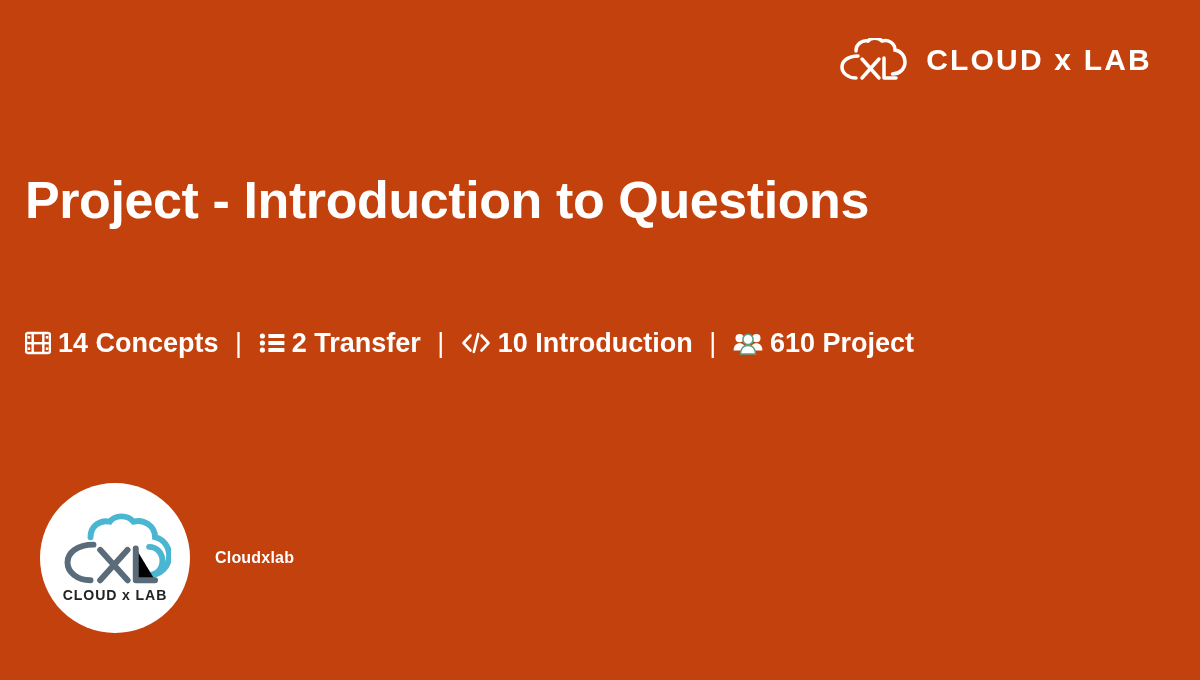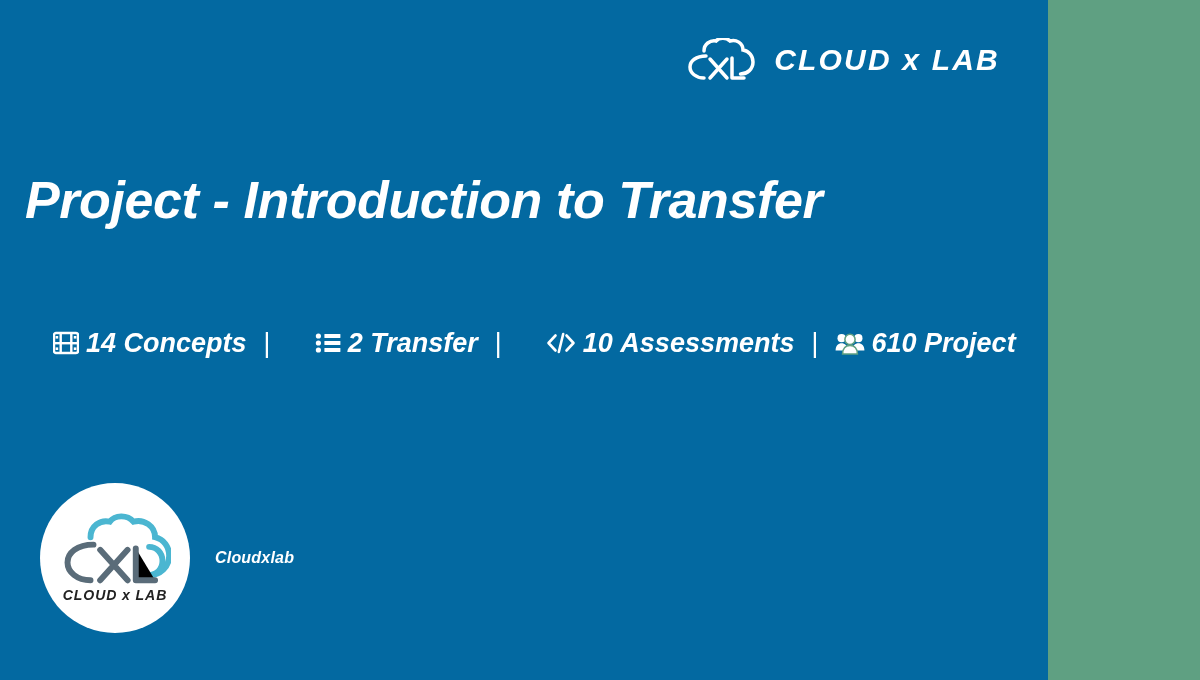--- a/index.html
+++ b/index.html
@@ -8,23 +8,22 @@
   html, body {
     width:1200px; height:680px;
     overflow:hidden;
     background:#5fa082;
     font-family:"Liberation Sans", sans-serif;
     -webkit-font-smoothing:antialiased;
   }
 
   #banner {
     position:relative;
-    width:1048px; height:680px;
-    background:#0369a1;
-    font-style:italic;
+    width:1200px; height:680px;
+    background:#c2410c;
   }
 
   
   .brand {
     position:absolute;
     top:38px; right:48px;
     display:flex;
     align-items:center;
     gap:18px;
   }
@@ -53,21 +52,21 @@
   
   .meta {
     position:absolute;
     left:25px; top:323px;
     width:1090px;
     color:#ffffff;
     font-size:27px;
     font-weight:bold;
     line-height:1.55;
   }
-  .meta-item { white-space:nowrap;margin-left:28px; }
+  .meta-item { white-space:nowrap; }
   .meta-icon {
     display:inline-block;
     vertical-align:-3px;
     margin-right:7px;
   }
   .meta-sep {
     display:inline-block;
     padding:0 9px;
     font-weight:normal;
   }
@@ -115,21 +114,21 @@
 
         <path d="M52 42 L86 80 M86 42 L52 80" stroke="#ffffff" stroke-width="7" stroke-linecap="round"></path>
 
         <path d="M96 40 L96 80 L120 80" stroke="#ffffff" stroke-width="7" stroke-linecap="round" stroke-linejoin="round"></path>
       </svg>
     </span>
     <span class="brand-text">CLOUD x LAB</span>
   </div>
 
   <h1 class="title">
-    <span>Project - Introduction to Transfer</span><br>
+    <span>Project - Introduction to Questions</span><br>
   </h1>
 
   <div class="meta">
 
     <span class="meta-item">
       <span class="meta-icon">
         <svg width="26" height="24" viewBox="0 0 26 24" xmlns="http://www.w3.org/2000/svg" aria-hidden="true">
           <rect x="1" y="2" width="24" height="20" rx="2" fill="none" stroke="#ffffff" stroke-width="2.4"></rect>
           <rect x="6.5" y="2" width="2.4" height="20" fill="#ffffff"></rect>
           <rect x="17.1" y="2" width="2.4" height="20" fill="#ffffff"></rect>
@@ -155,21 +154,21 @@
       </span><span>2</span>&nbsp;<span>Transfer</span>
     </span><span class="meta-sep">|</span>
 
     <span class="meta-item">
       <span class="meta-icon">
         <svg width="30" height="24" viewBox="0 0 30 24" xmlns="http://www.w3.org/2000/svg" aria-hidden="true">
           <path d="M9.5 4.5 L2.5 12 L9.5 19.5" fill="none" stroke="#ffffff" stroke-width="2.6" stroke-linecap="round" stroke-linejoin="round"></path>
           <path d="M20.5 4.5 L27.5 12 L20.5 19.5" fill="none" stroke="#ffffff" stroke-width="2.6" stroke-linecap="round" stroke-linejoin="round"></path>
           <path d="M17.2 3 L12.8 21" fill="none" stroke="#ffffff" stroke-width="2.6" stroke-linecap="round"></path>
         </svg>
-      </span><span>10</span>&nbsp;<span>Assessments</span>
+      </span><span>10</span>&nbsp;<span>Introduction</span>
     </span><span class="meta-sep">|</span>
 
     <span>
       <span class="meta-icon">
         <svg width="30" height="24" viewBox="0 0 30 24" xmlns="http://www.w3.org/2000/svg" aria-hidden="true">
           <circle cx="6.6" cy="7.2" r="4.1" fill="#ffffff"></circle>
           <circle cx="23.4" cy="7.2" r="4.1" fill="#ffffff"></circle>
           <path d="M0.6 19.4 C0.6 14.6 3.4 12.3 6.6 12.3 C9.8 12.3 12.6 14.6 12.6 19.4 Z" fill="#ffffff"></path>
           <path d="M17.4 19.4 C17.4 14.6 20.2 12.3 23.4 12.3 C26.6 12.3 29.4 14.6 29.4 19.4 Z" fill="#ffffff"></path>
           <circle cx="15" cy="8.4" r="5.1" fill="#ffffff" stroke="#5fa082" stroke-width="1.6"></circle>

